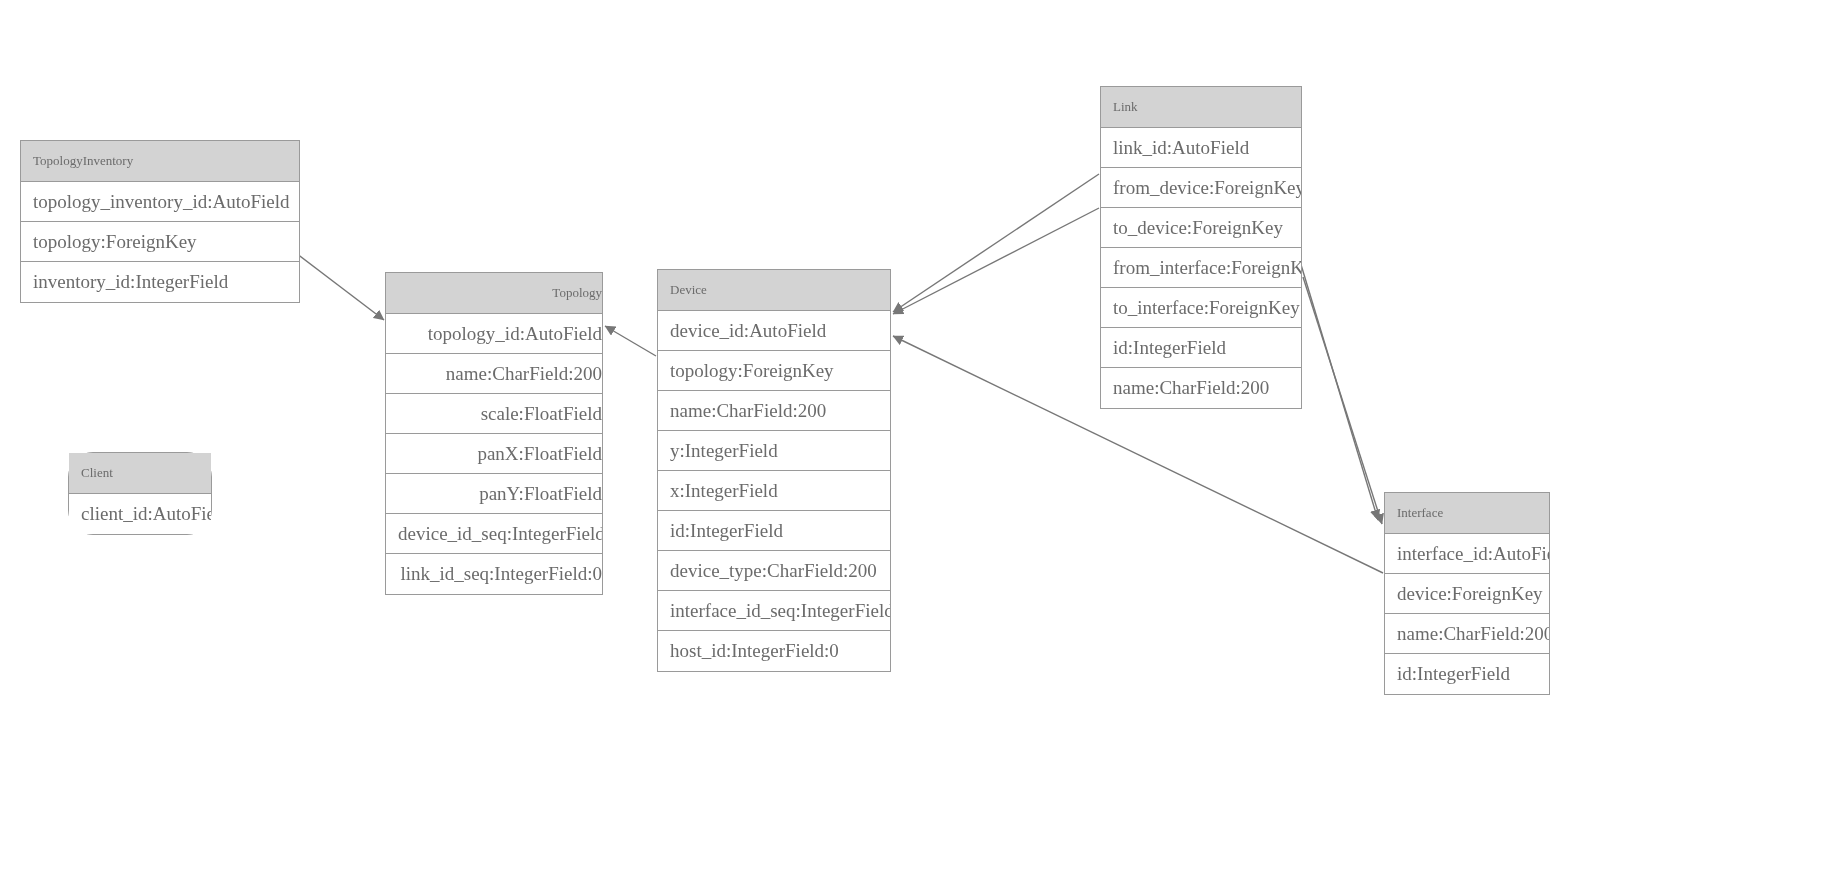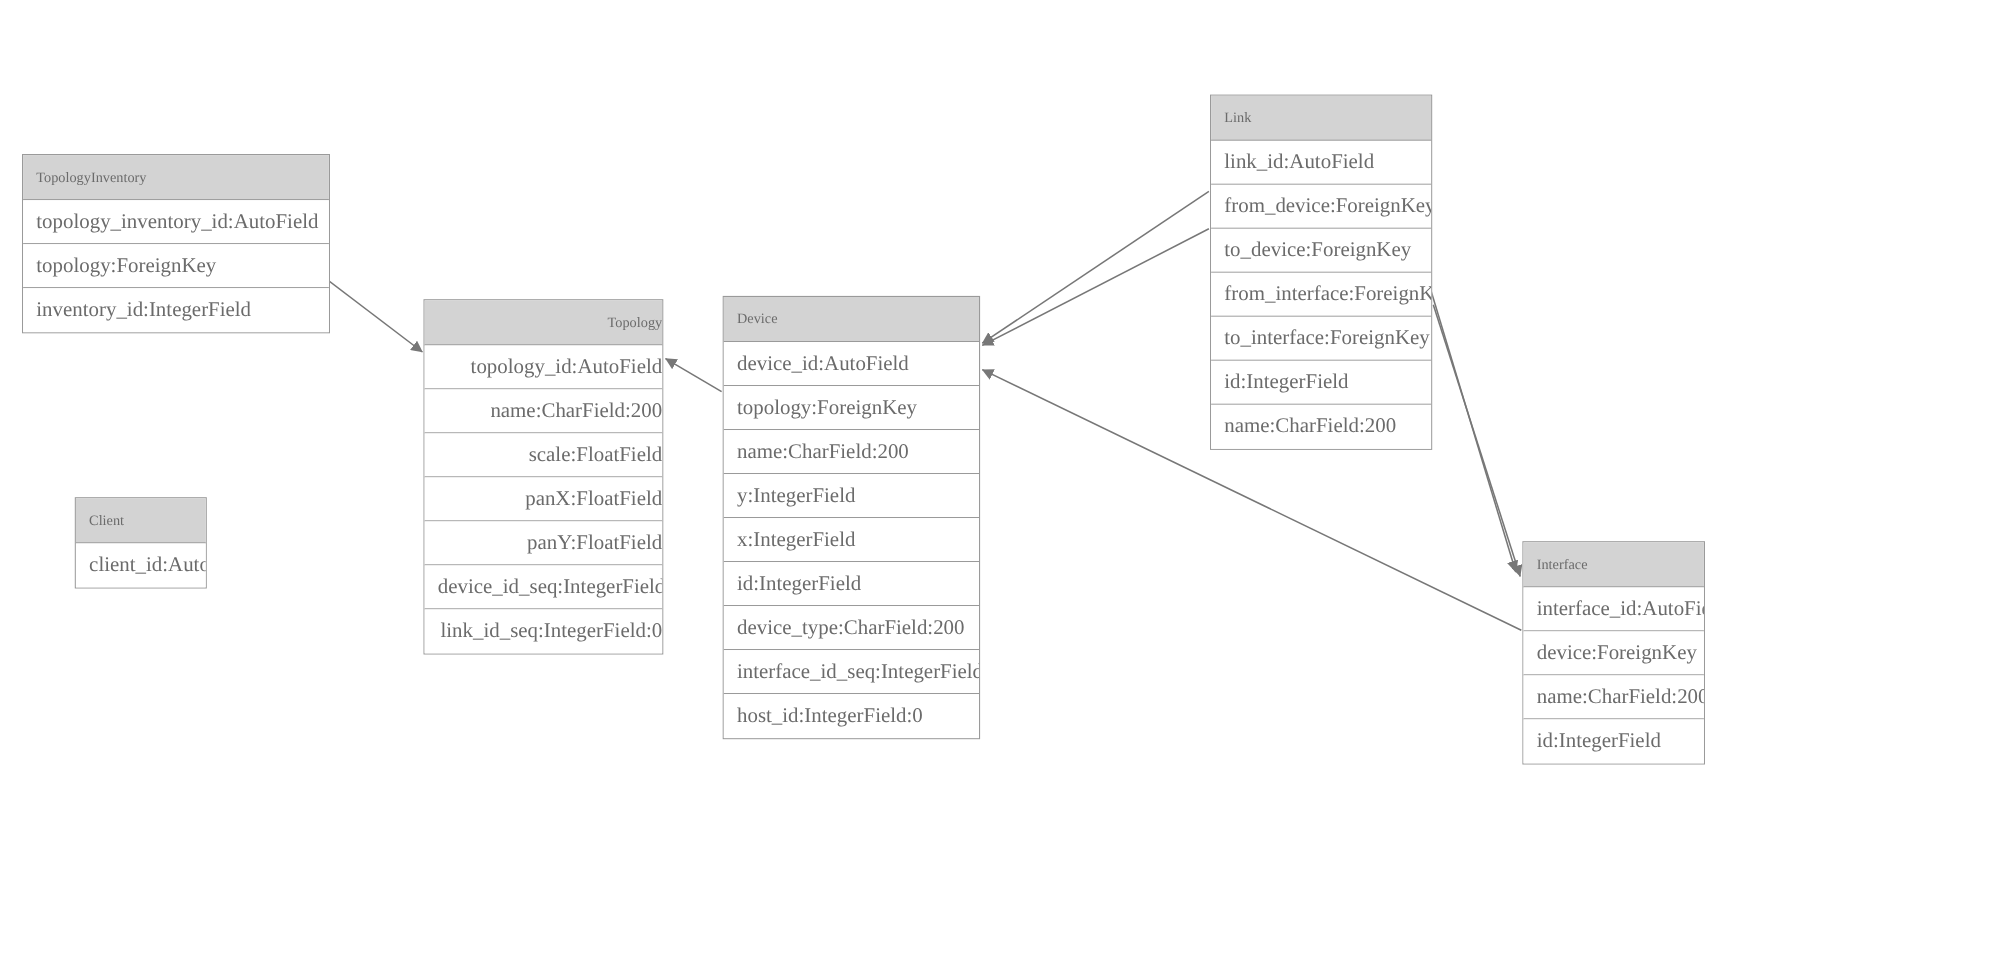--- a/index.html
+++ b/index.html
@@ -110,21 +110,21 @@
     <div class="entity-header">Topology</div>
     <div class="entity-field">topology_id:AutoField</div>
     <div class="entity-field">name:CharField:200</div>
     <div class="entity-field">scale:FloatField</div>
     <div class="entity-field">panX:FloatField</div>
     <div class="entity-field">panY:FloatField</div>
     <div class="entity-field">device_id_seq:IntegerField:0</div>
     <div class="entity-field last">link_id_seq:IntegerField:0</div>
   </div>
 
-  <div class="entity" style="left:68px; top:452px; width:120px;">
+  <div class="entity" style="left:68px; top:452px; width:144px;border-radius:25px;">
     <div class="entity-header">Client</div>
     <div class="entity-field last">client_id:AutoField</div>
   </div>
 
   <div class="entity" style="left:657px; top:269px; width:234px;">
     <div class="entity-header">Device</div>
     <div class="entity-field">device_id:AutoField</div>
     <div class="entity-field">topology:ForeignKey</div>
     <div class="entity-field">name:CharField:200</div>
     <div class="entity-field">y:IntegerField</div>

